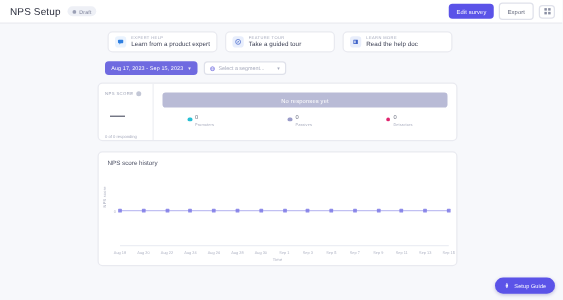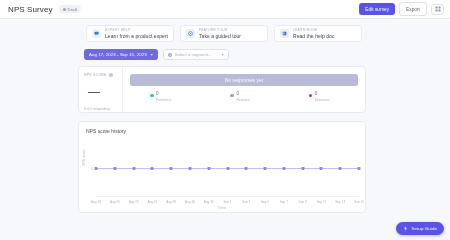--- a/index.html
+++ b/index.html
@@ -216,21 +216,21 @@
     display: flex; align-items: center; gap: 3px;
     font-size: 4.4px; letter-spacing: .1px;
     cursor: pointer;
     box-shadow: 0 1px 3px rgba(60,50,160,.3);
   }
 </style>
 </head>
 <body>
 
 <div class="topbar">
-  <span class="app-title">NPS Survey</span>
+  <span class="app-title">NPS Setup</span>
   <span class="draft-badge">
     <span class="draft-dot"></span>
     <span>Draft</span>
   </span>
   <div class="topbar-right">
     <button class="btn-primary">Edit survey</button>
     <button class="btn-ghost">Export</button>
     <div class="btn-icon">
       <svg width="6" height="6" viewBox="0 0 12 12">
         <rect x="1" y="1" width="4" height="4" fill="#8a8fa3"></rect>

